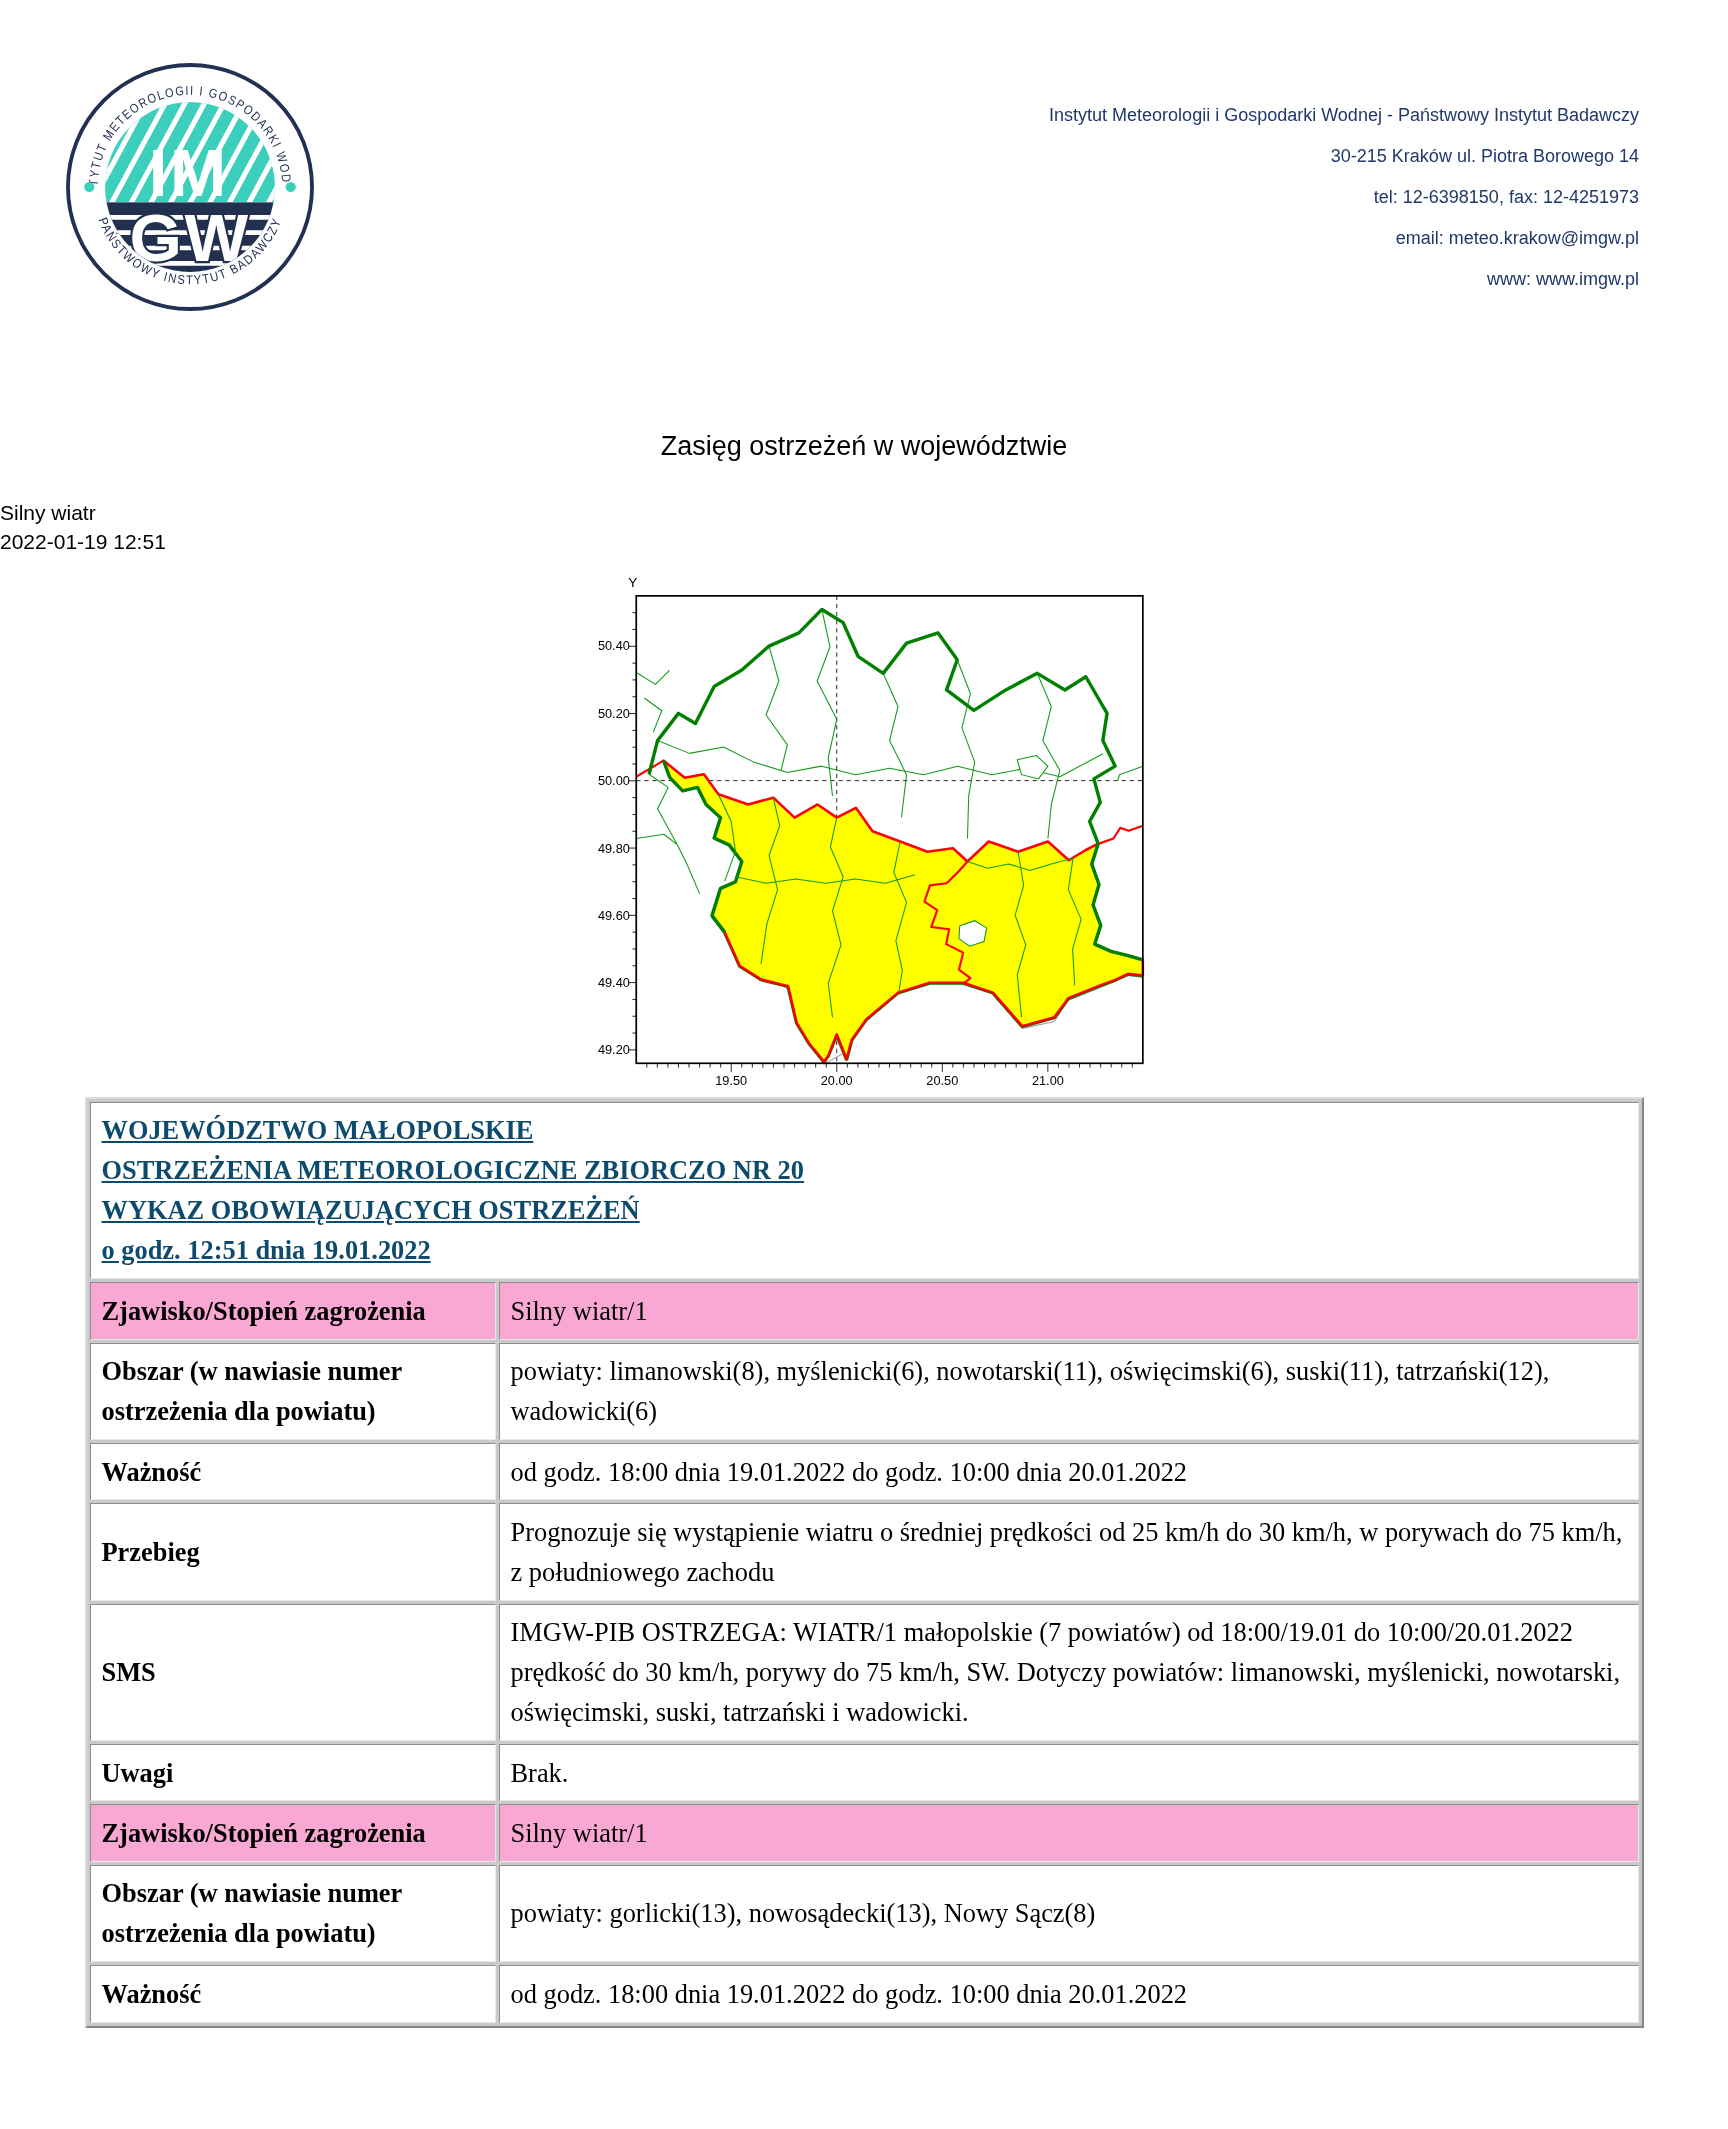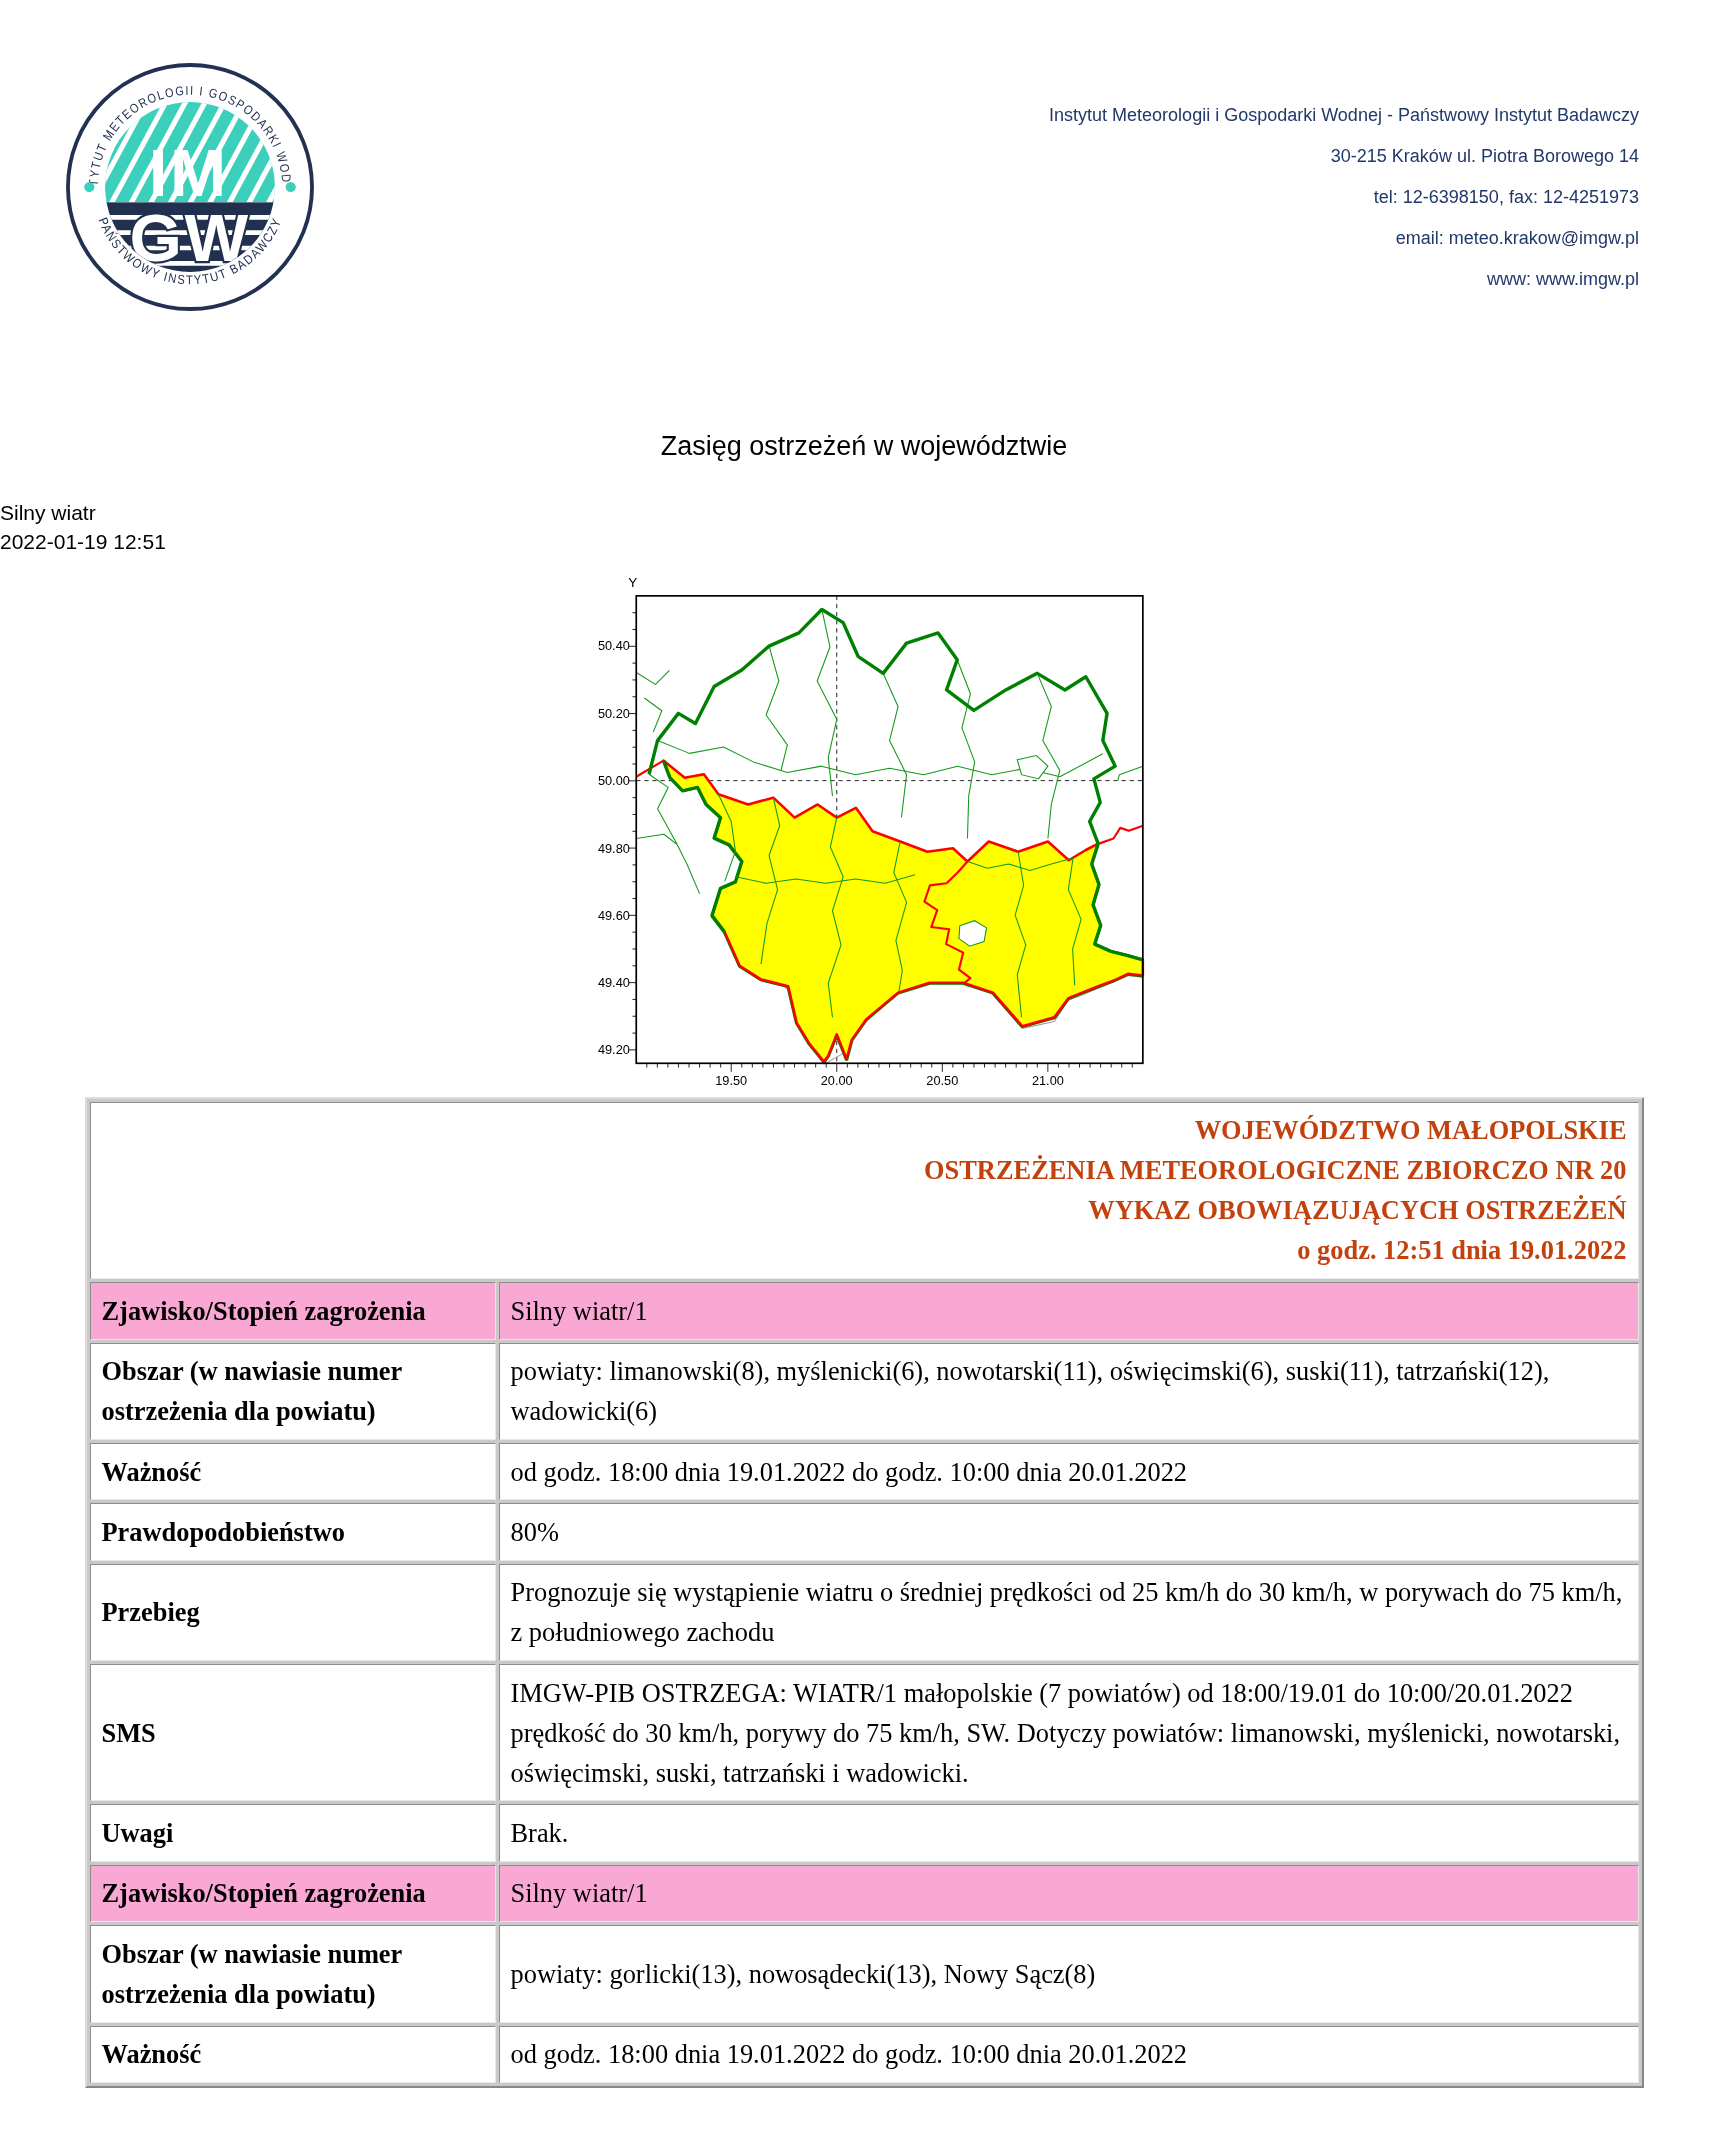--- a/index.html
+++ b/index.html
@@ -35,21 +35,21 @@
   .frame{fill:none;stroke:#000;stroke-width:4px;}
   #yticks line,#xticks line{stroke:#000;stroke-width:2px;}
   
   .ring{font-family:"Liberation Sans",sans-serif;font-size:30px;fill:#223052;letter-spacing:4px;}
   .mono{font-family:"Liberation Sans",sans-serif;font-weight:bold;fill:#ffffff;letter-spacing:6px;text-anchor:middle;}
   
   table.wtable{width:1559px;margin:2.6px auto 0;border-collapse:separate;border-spacing:3.8px;
     background:#c9c9c9;border:2.6px solid;border-color:#dcdcdc #878787 #878787 #dcdcdc;}
   table.wtable td{background:#ffffff;border:1.7px solid;border-color:#8c8c8c #e8e8e8 #e8e8e8 #8c8c8c;
     font-size:26.4px;line-height:40px;padding:7.7px 11px;vertical-align:middle;}
-  td.cell-title{text-align:right;color:#c2410c;font-weight:bold;font-size:33px;line-height:49px;padding:12.8px 0;}
+  td.cell-title{text-align:left;color:#0c4a6e;font-weight:bold;font-size:33px;line-height:49px;padding:12.8px 0;text-decoration:underline;}
   td.lbl{font-weight:bold;width:382px;}
   tr.hl td{background:#f9a8d4;}
 </style>
 </head>
 <body>
 
 <div class="header">
   <svg class="logo-box" viewBox="0 0 600 600">
     <defs>
       <clipPath id="cIn">
@@ -258,24 +258,20 @@
       <tr>
         <td class="lbl">Obszar (w nawiasie numer ostrzeżenia dla powiatu)</td>
         <td class="val">powiaty: limanowski(8), myślenicki(6), nowotarski(11), oświęcimski(6), suski(11), tatrzański(12), wadowicki(6)</td>
       </tr>
 
       <tr>
         <td class="lbl">Ważność</td>
         <td class="val">od godz. 18:00 dnia 19.01.2022 do godz. 10:00 dnia 20.01.2022</td>
       </tr>
 
-      <tr>
-        <td class="lbl">Prawdopodobieństwo</td>
-        <td class="val">80%</td>
-      </tr>
 
       <tr>
         <td class="lbl">Przebieg</td>
         <td class="val">Prognozuje się wystąpienie wiatru o średniej prędkości od 25 km/h do 30 km/h, w porywach do 75 km/h, z południowego zachodu</td>
       </tr>
 
       <tr>
         <td class="lbl">SMS</td>
         <td class="val">IMGW-PIB OSTRZEGA: WIATR/1 małopolskie (7 powiatów) od 18:00/19.01 do 10:00/20.01.2022 prędkość do 30 km/h, porywy do 75 km/h, SW. Dotyczy powiatów: limanowski, myślenicki, nowotarski, oświęcimski, suski, tatrzański i wadowicki.</td>
       </tr>

